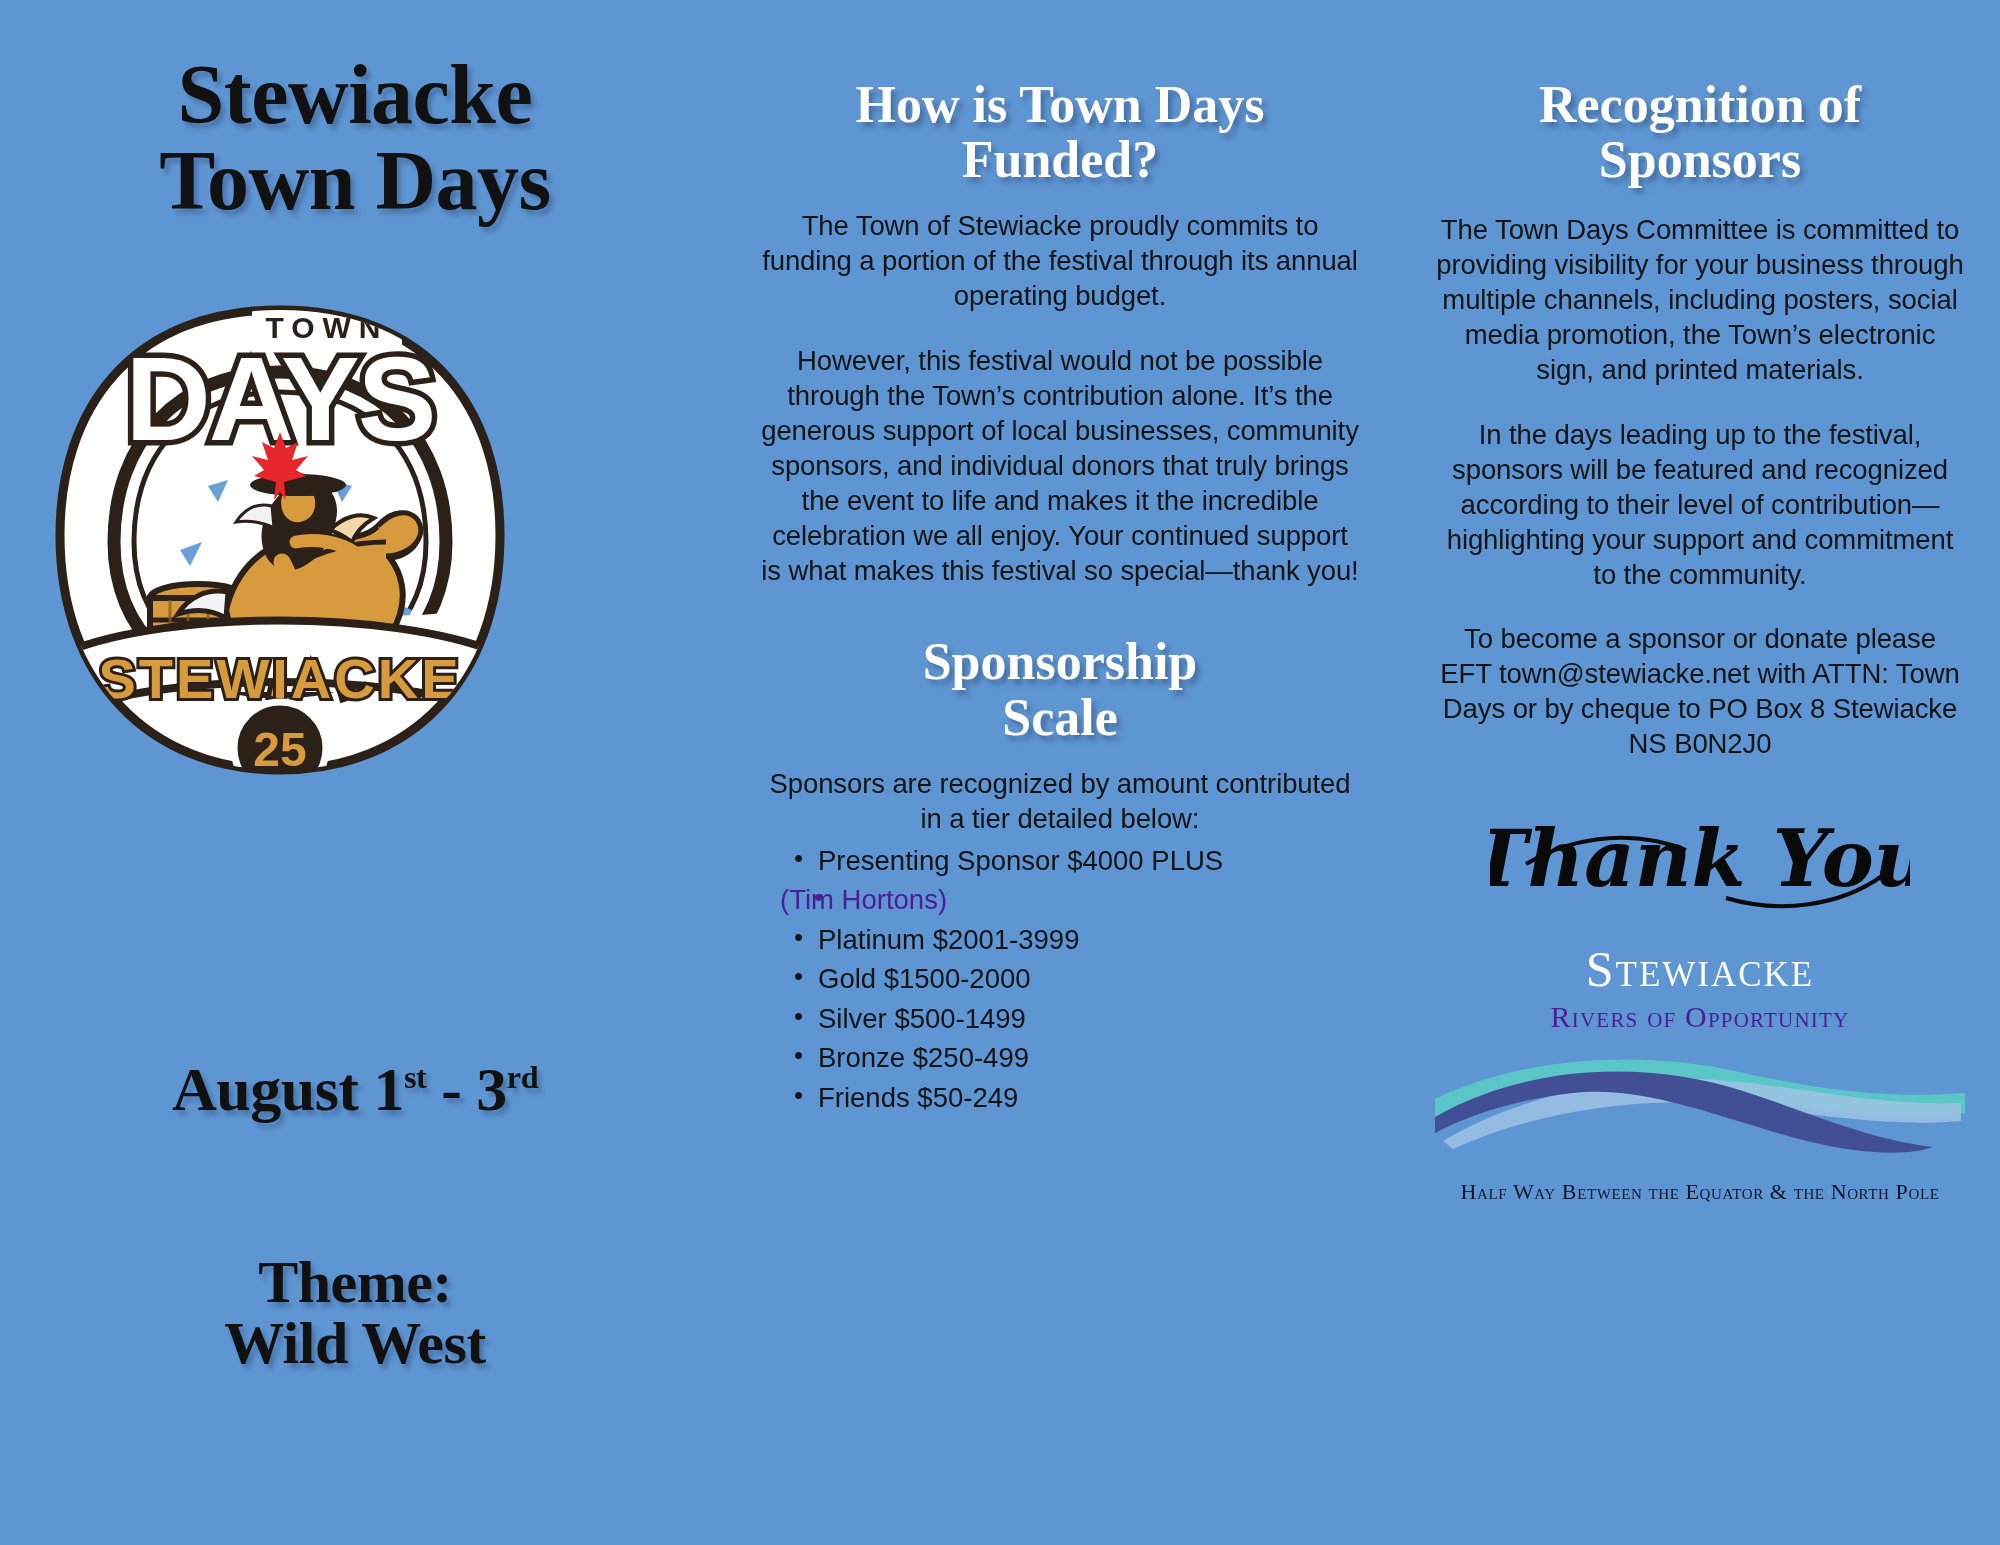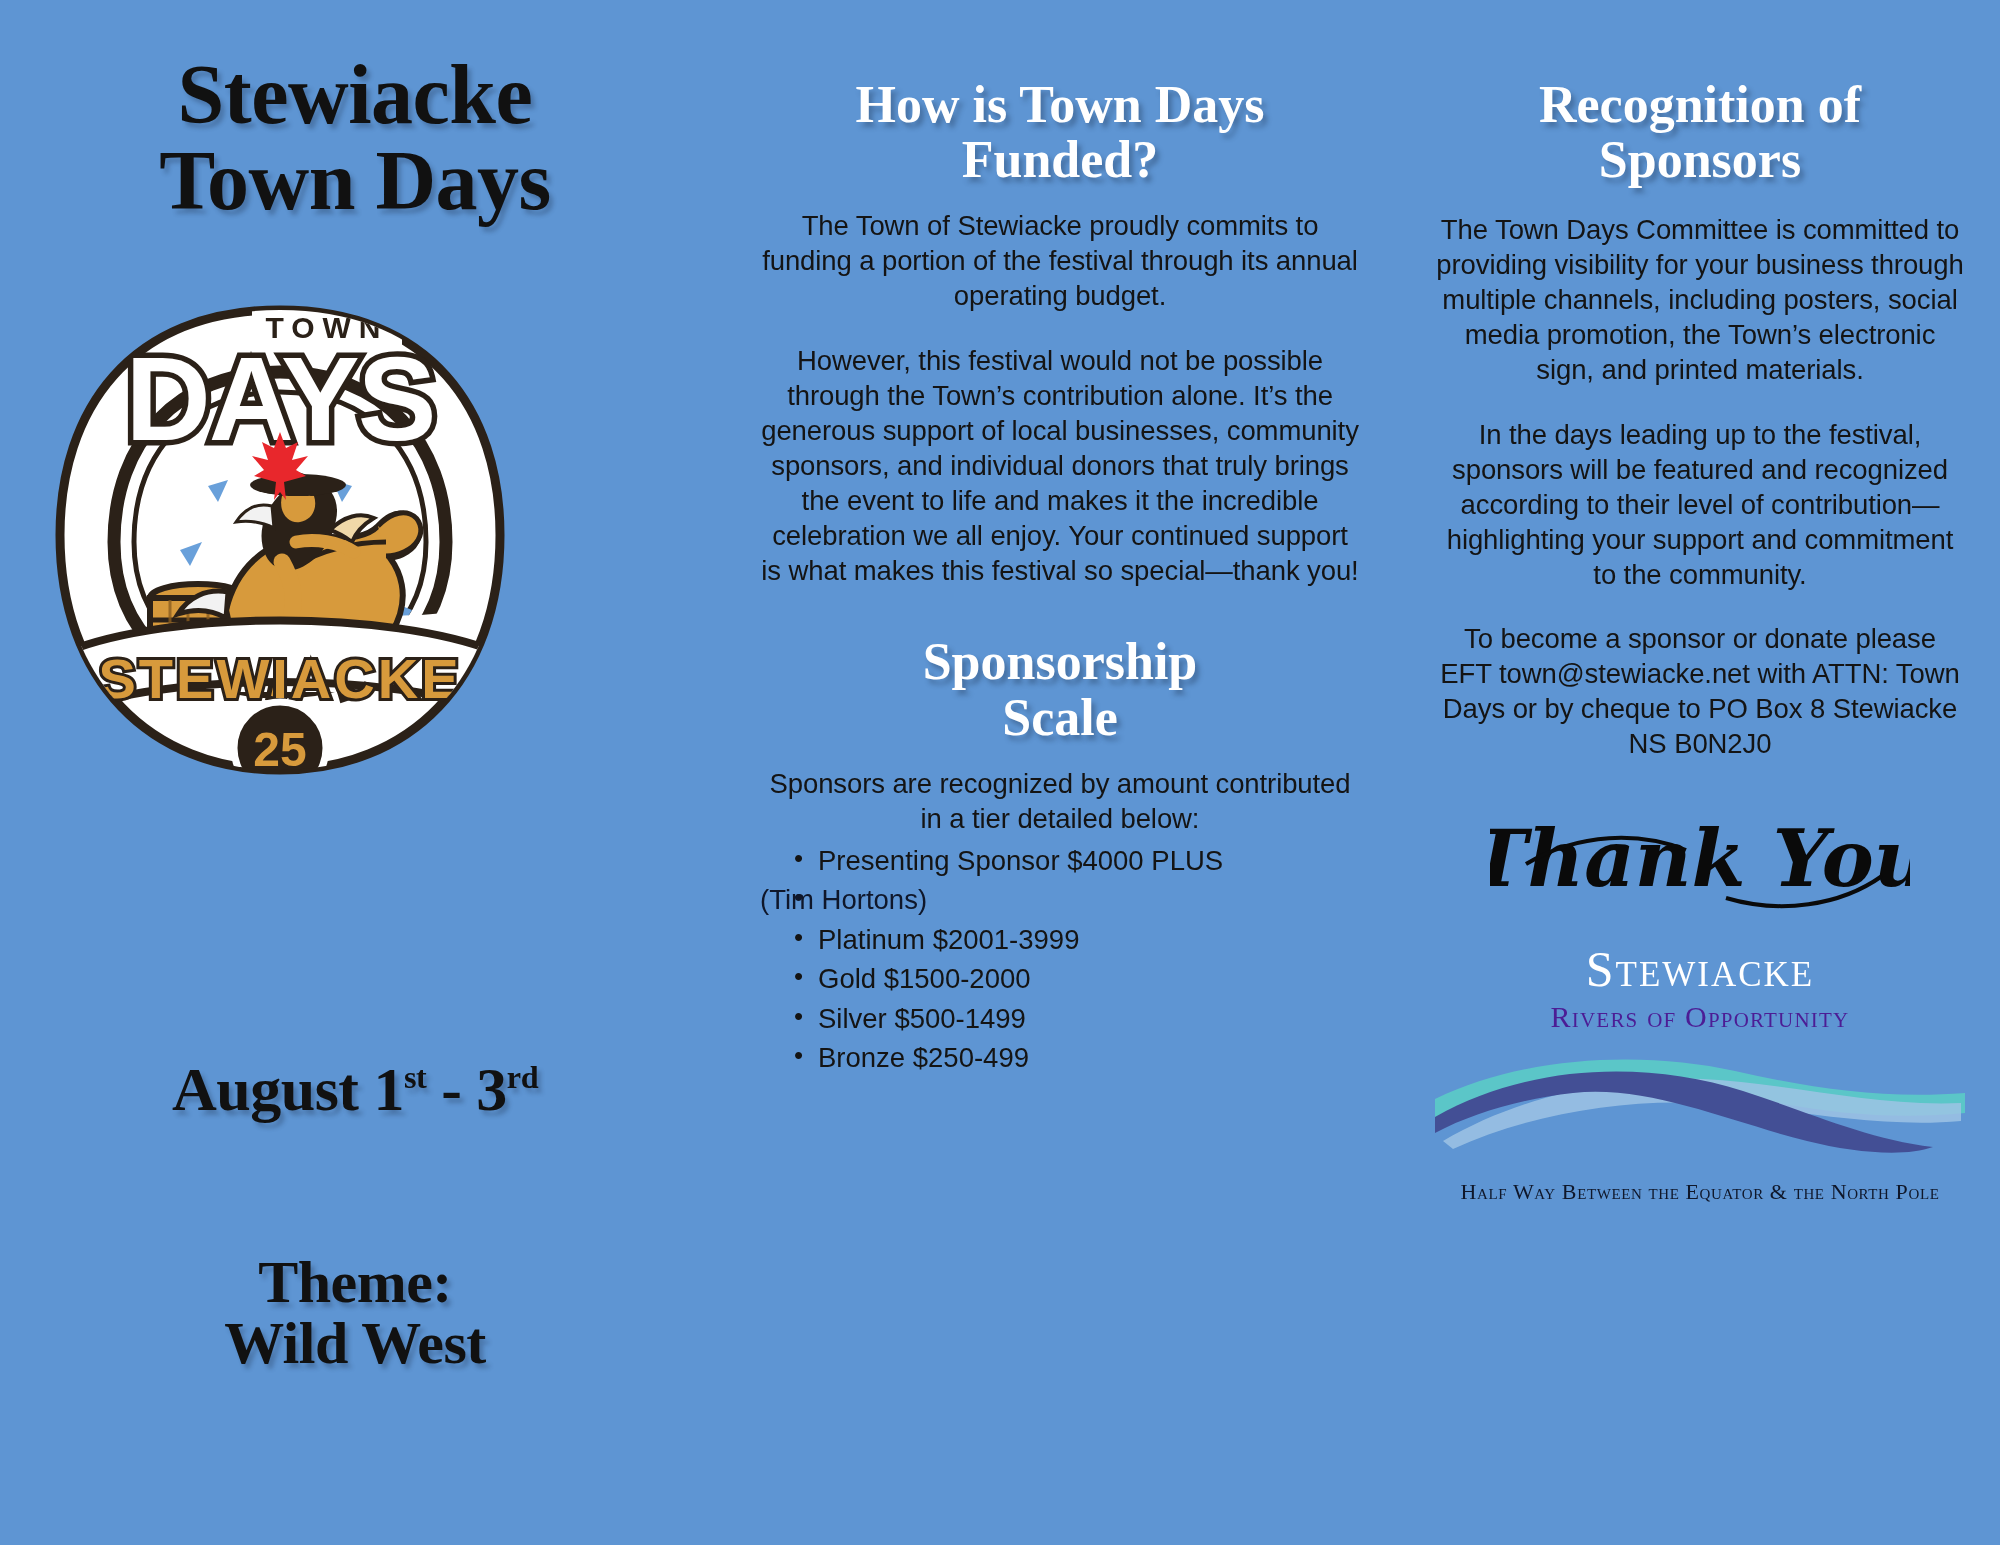--- a/index.html
+++ b/index.html
@@ -135,22 +135,23 @@
     content: "\2022";
     position: absolute;
     left: 34px;
     top: -1px;
     font-size: 26px;
   }
   .tier-sub {
     text-align: left;
     font-size: 27.5px;
     line-height: 1.44;
-    color: #0f172a;
+    color: #4c1d95;
     padding-left: 0;
+    margin-left: 20px;
   }
 
   
   .col-right {
     position: relative;
     padding: 45px 18px 0 8px;
   }
   .right-inner { width: 530px; margin: 0 auto; }
   .right-inner .col-head { margin-bottom: 26px; }
   .right-inner .body-p + .body-p { margin-top: 30px; }
@@ -323,20 +324,21 @@
       </div>
       <p class="body-p">Sponsors are recognized by amount contributed in a tier detailed below:</p>
 
       <ul class="tier-list">
         <li>Presenting Sponsor $4000 PLUS</li>
         <li class="tier-sub" style="padding-left:0">(Tim Hortons)</li>
         <li>Platinum $2001-3999</li>
         <li>Gold $1500-2000</li>
         <li>Silver $500-1499</li>
         <li>Bronze $250-499</li>
+        <li>Friends $50-249</li>
       </ul>
     </div>
   </div>
 
   <div class="col-right">
     <div class="right-inner">
       <div class="col-head">
         <span>Recognition of</span><br>
         <span>Sponsors</span>
       </div>

